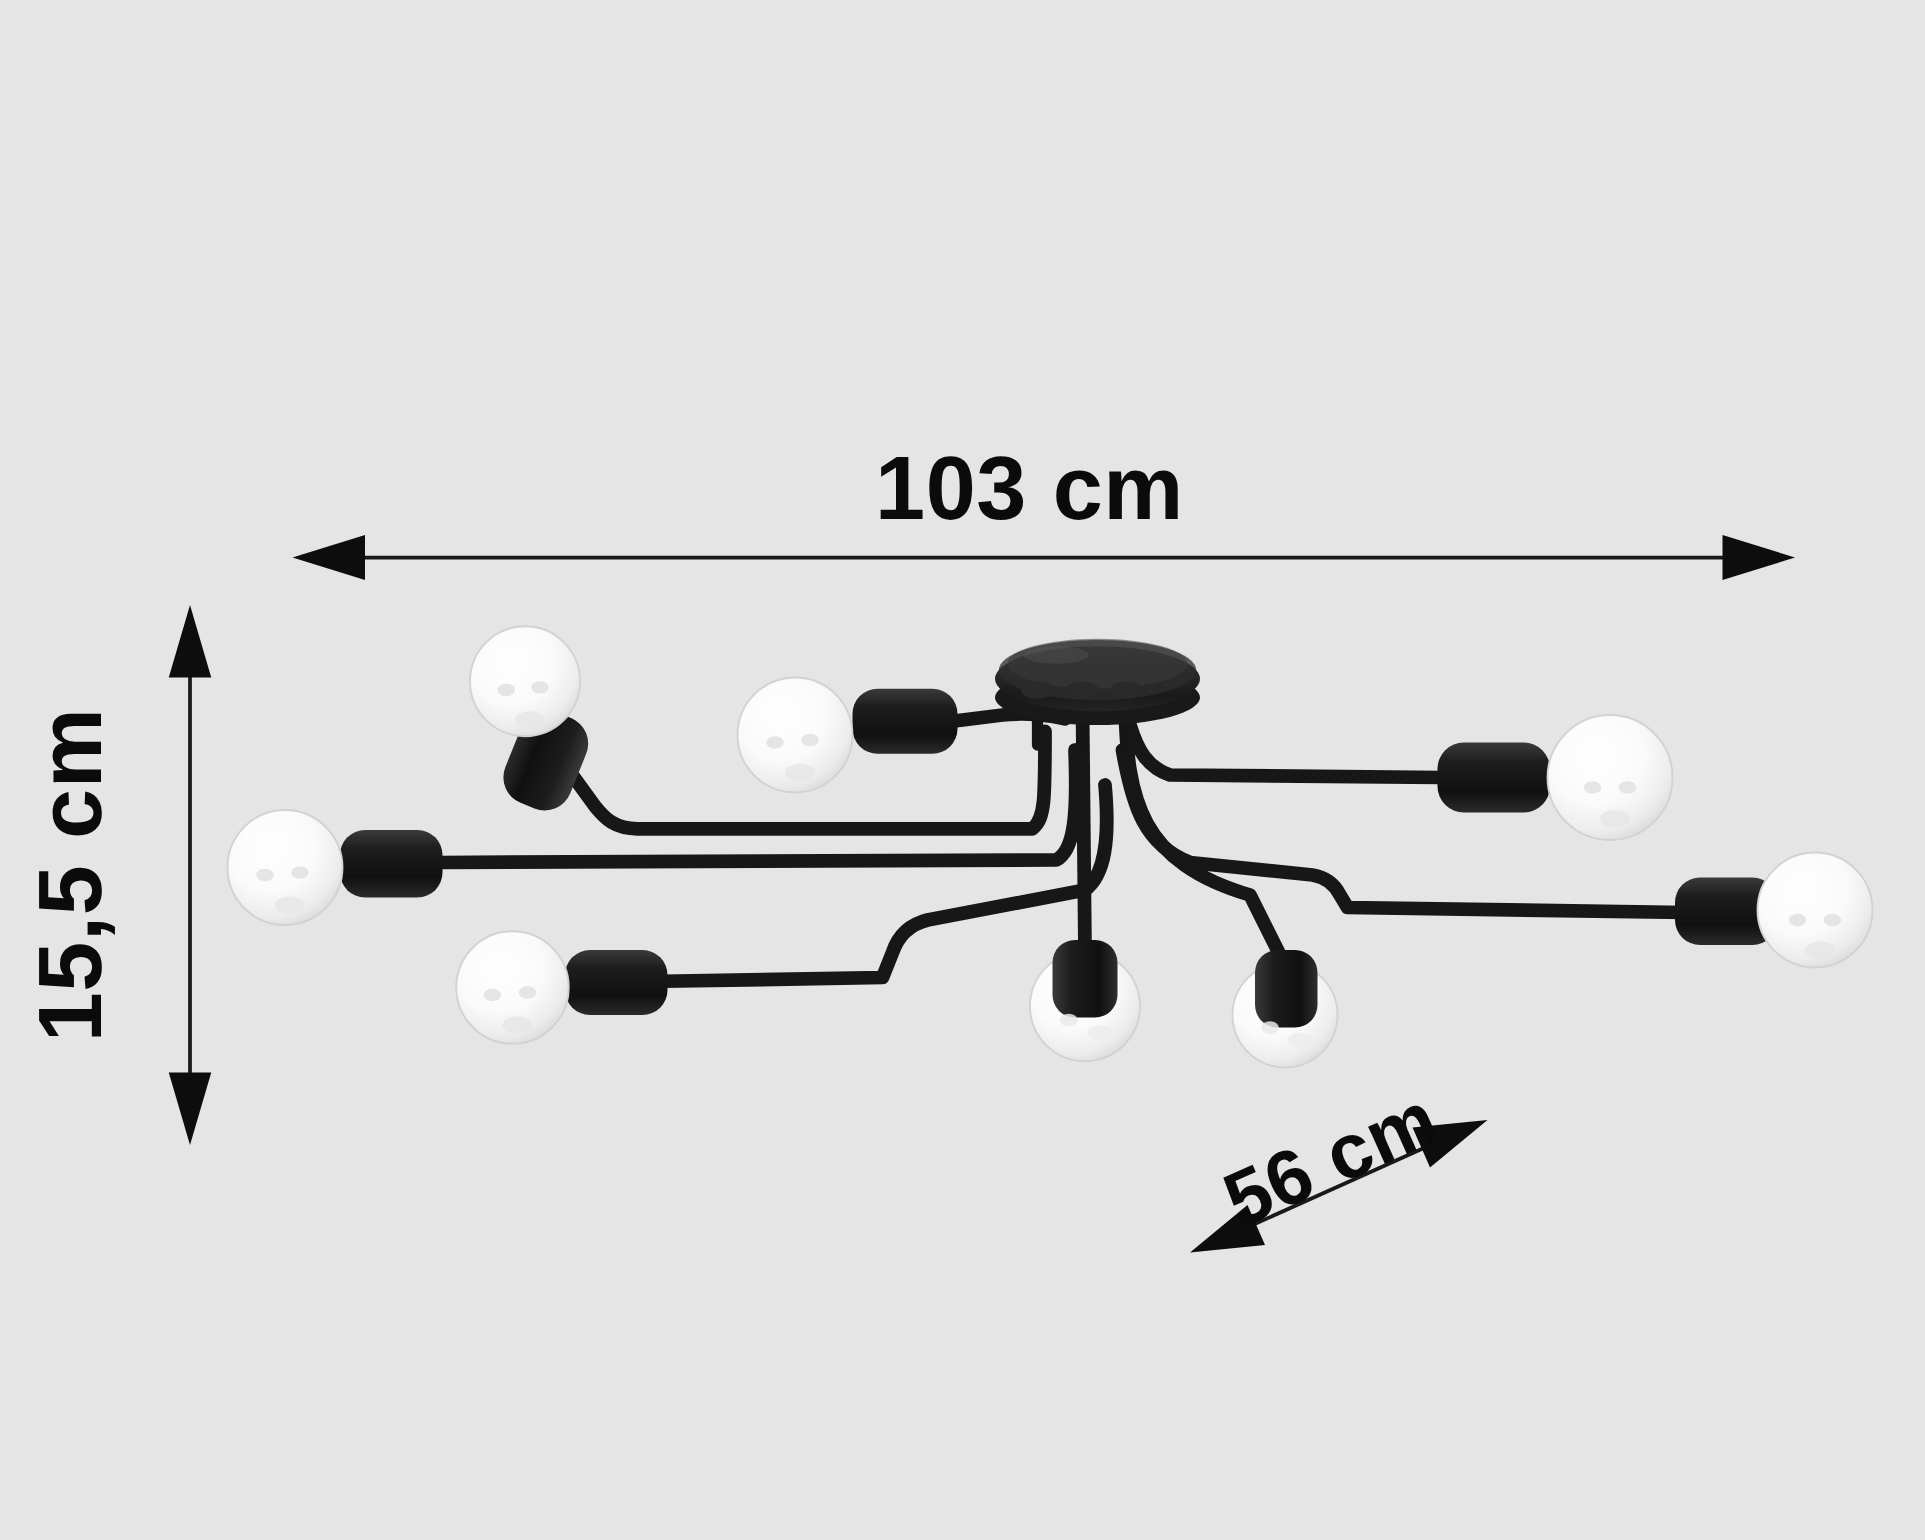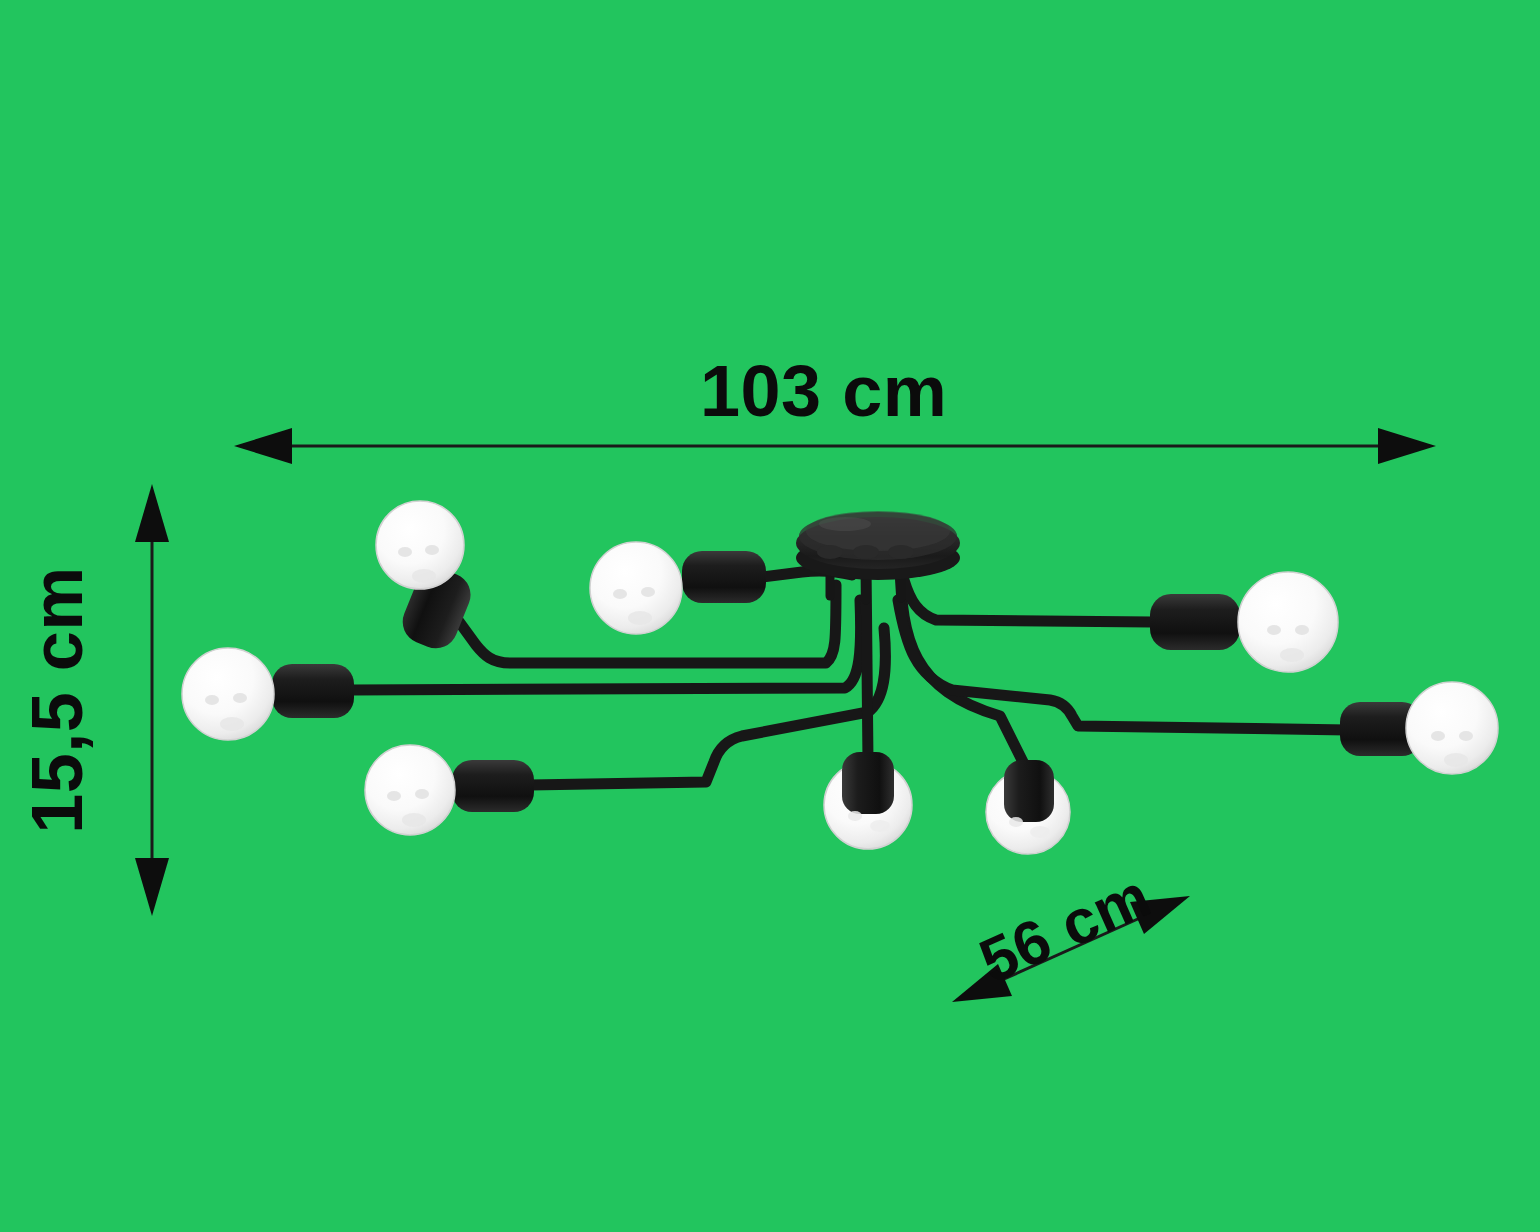--- a/index.html
+++ b/index.html
@@ -7,21 +7,21 @@
     padding: 0;
     background: #ffffff;
   }
   body {
     font-family: "Liberation Sans", sans-serif;
   }
   #stage {
     position: relative;
     width: 1540px;
     height: 1232px;
-    background: #22c55e;
+    background: #e5e5e5;
     overflow: hidden;
   }
   #stage svg.layer {
     position: absolute;
     left: 0;
     top: 0;
     width: 1540px;
     height: 1232px;
   }
   .dim-text {

